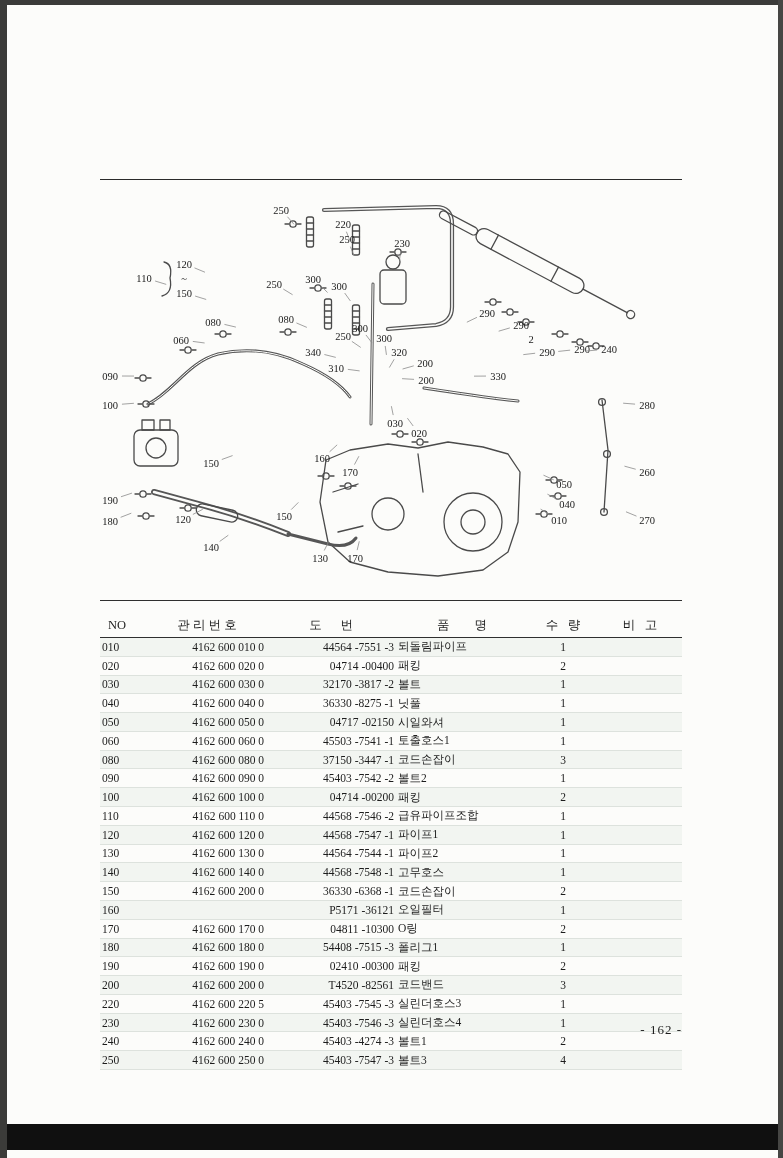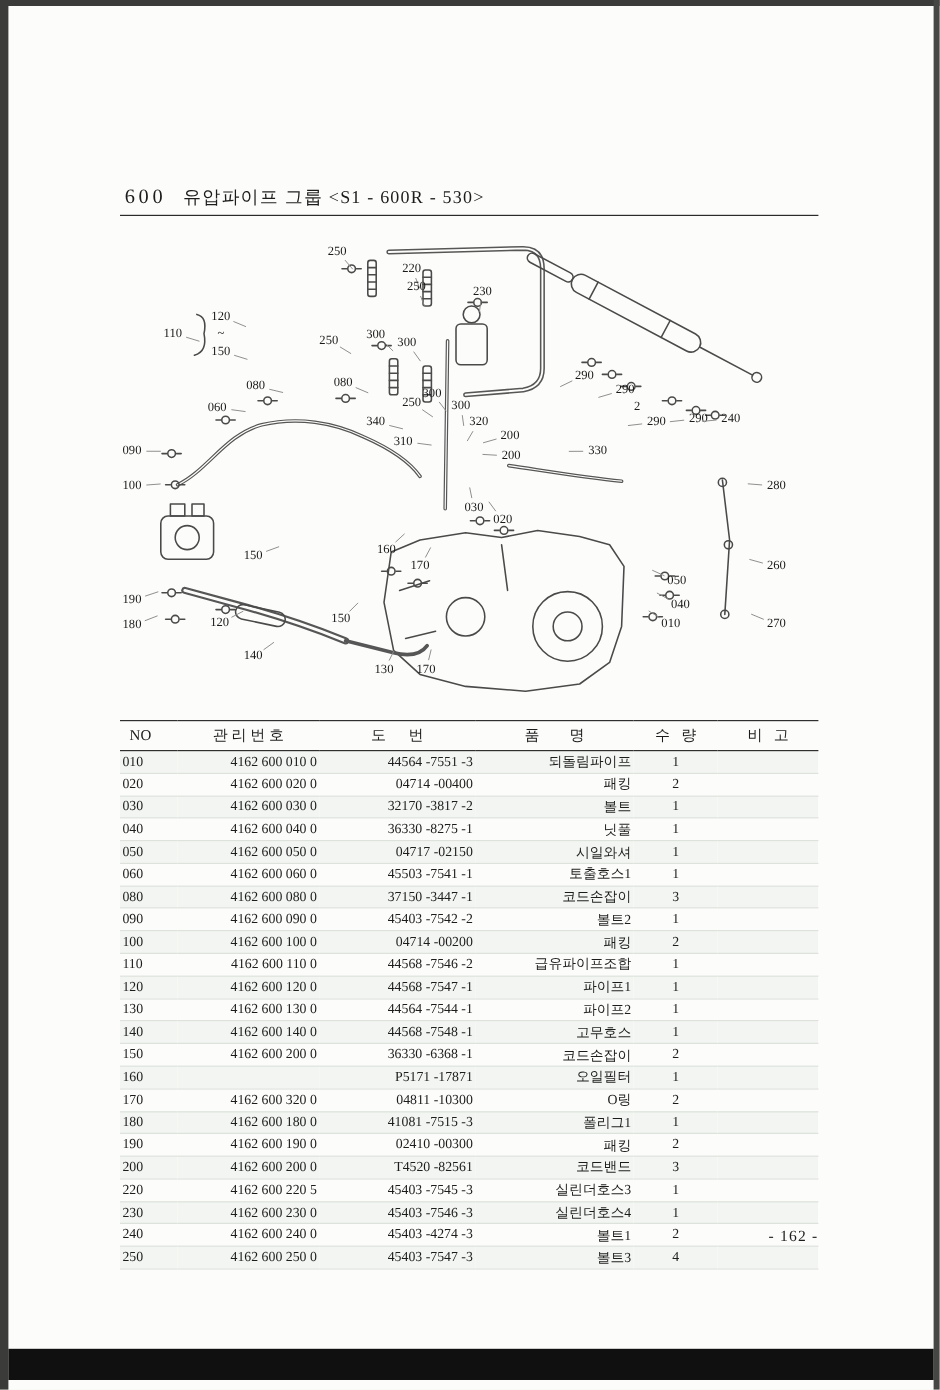--- a/index.html
+++ b/index.html
@@ -27,41 +27,38 @@
   .art{stroke:#4a4a4a;fill:none;stroke-width:1.3px;stroke-linecap:round;stroke-linejoin:round}
   .pipe{stroke:#565656;stroke-width:4.2px;fill:none;stroke-linecap:round;stroke-linejoin:round}
   .pipe-core{stroke:#fcfcfa;stroke-width:1.6px;fill:none;stroke-linecap:round;stroke-linejoin:round}
   .hose{stroke:#565656;stroke-width:6px;fill:none;stroke-linecap:round}
   .hose-core{stroke:#fcfcfa;stroke-width:2.4px;fill:none;stroke-linecap:round}
   .callout{font-family:"Liberation Serif","DejaVu Serif",serif;font-size:10.5px;fill:#1a1a1a;text-anchor:middle;dominant-baseline:central}
   .leader{stroke:#8a8a8a;stroke-width:.8px}
 
   table.parts{position:absolute;left:100px;top:600px;width:582px;border-collapse:collapse;table-layout:fixed;
     border-top:1.5px solid #2f2f2f;border-bottom:1px solid #8a8a8a;font-size:11.5px}
-  table.parts th{font-weight:normal;font-size:12.5px;border-bottom:1.3px solid #2f2f2f;padding:4px 2px 3px;white-space:pre;text-align:center}
+  table.parts th{font-weight:normal;font-size:12.5px;border-bottom:1.3px solid #2f2f2f;padding:16px 2px 3px;white-space:pre;text-align:center}
   table.parts th.c0{text-align:left;padding-left:8px}
   table.parts td{padding:1.4px 2px;border-bottom:.8px solid #dde2dd;white-space:pre;overflow:hidden}
   table.parts tbody tr:nth-child(odd){background:#f2f5f1}
   .c0{width:48px;text-align:left;padding-left:8px}
   .c1{width:118px;text-align:right}
   .c2{width:130px;text-align:right}
-  .c3{width:132px;text-align:right}
+  .c3{width:132px;text-align:left}
   .c4{width:70px;text-align:center}
   .c5{width:84px;text-align:center}
 
   .footer{position:absolute;left:100px;top:1022px;width:582px;text-align:right;font-size:13px;letter-spacing:1px}
 </style>
 </head>
 <body>
 
 <div class="page">
 
-  <div class="title-row">
-    <span class="title-no">600</span><span class="title-text">유압파이프  그룹 &lt;S1 - 600R - 530&gt;</span>
-  </div>
   <div class="title-rule"></div>
 
   <div class="diagram-wrap">
     <svg viewBox="0 0 610 398" xmlns="http://www.w3.org/2000/svg">
       <defs>
         <g id="fit" class="art">
           <circle r="3.2"></circle>
           <path d="M-8,0H-4 M4,0H8"></path>
         </g>
         <g id="coil" class="art">
@@ -389,37 +386,37 @@
           <td class="c0">150</td>
           <td class="c1">4162 600 200 0</td>
           <td class="c2">36330 -6368 -1</td>
           <td class="c3">코드손잡이</td>
           <td class="c4">2</td>
           <td class="c5"></td>
         </tr>
         <tr>
           <td class="c0">160</td>
           <td class="c1"></td>
-          <td class="c2">P5171 -17871</td>
+          <td class="c2">P5171 -36121</td>
           <td class="c3">오일필터</td>
           <td class="c4">1</td>
           <td class="c5"></td>
         </tr>
         <tr>
           <td class="c0">170</td>
-          <td class="c1">4162 600 320 0</td>
+          <td class="c1">4162 600 170 0</td>
           <td class="c2">04811 -10300</td>
           <td class="c3">O링</td>
           <td class="c4">2</td>
           <td class="c5"></td>
         </tr>
         <tr>
           <td class="c0">180</td>
           <td class="c1">4162 600 180 0</td>
-          <td class="c2">41081 -7515 -3</td>
+          <td class="c2">54408 -7515 -3</td>
           <td class="c3">폴리그1</td>
           <td class="c4">1</td>
           <td class="c5"></td>
         </tr>
         <tr>
           <td class="c0">190</td>
           <td class="c1">4162 600 190 0</td>
           <td class="c2">02410 -00300</td>
           <td class="c3">패킹</td>
           <td class="c4">2</td>

